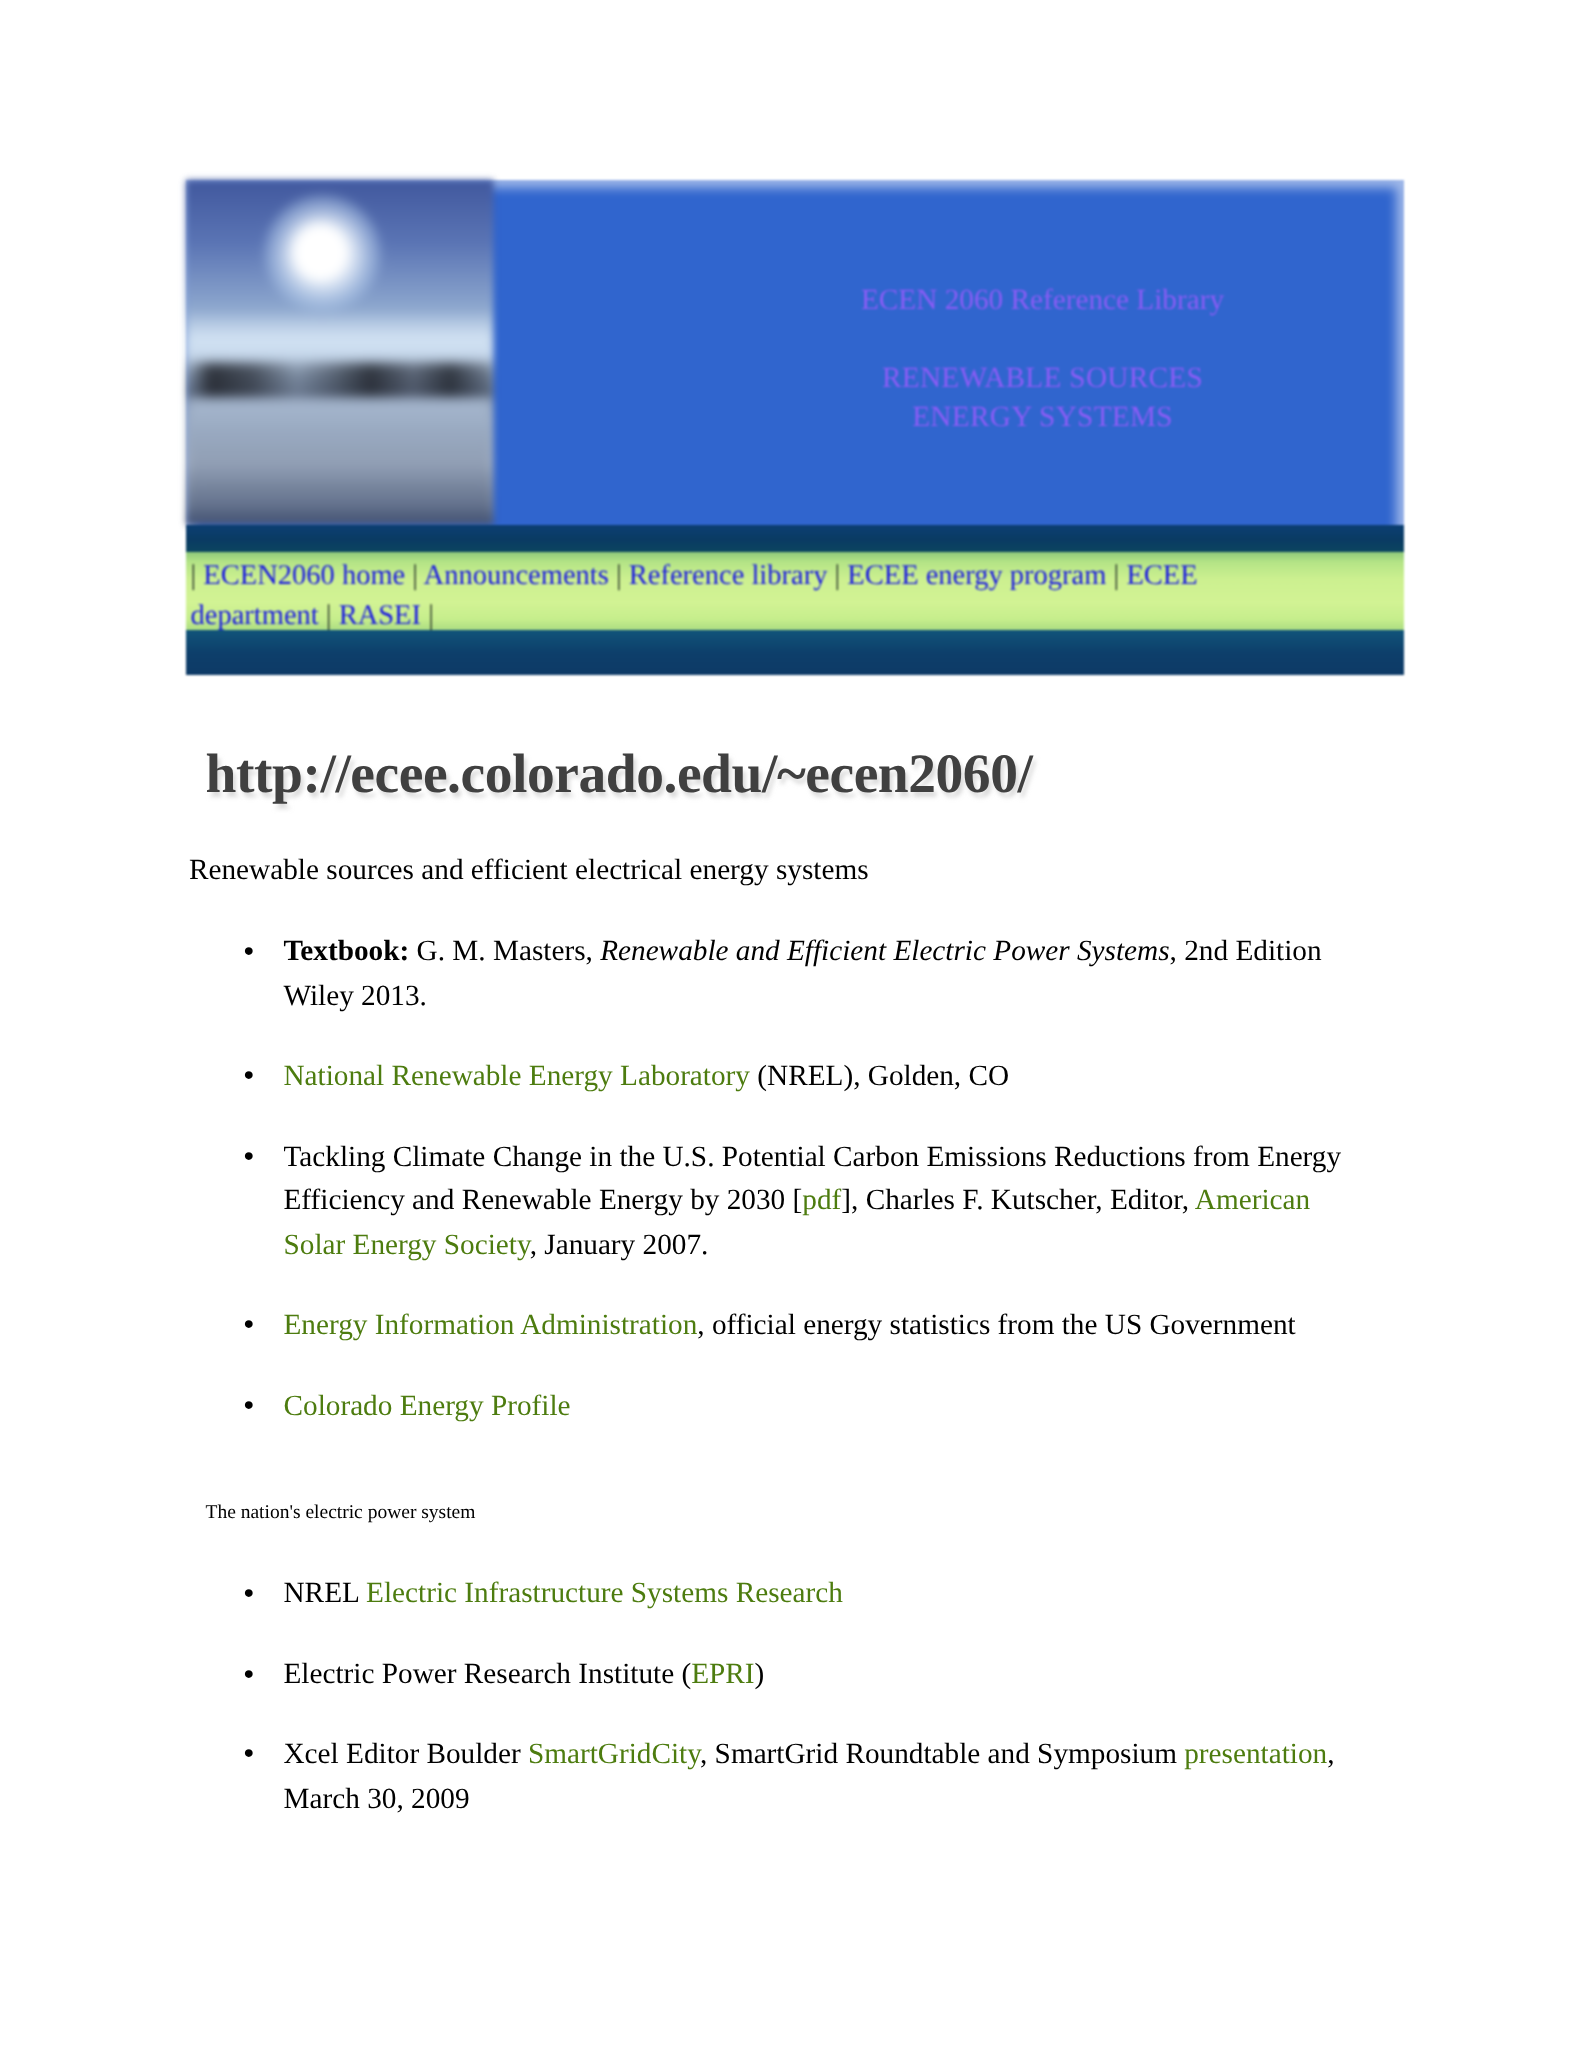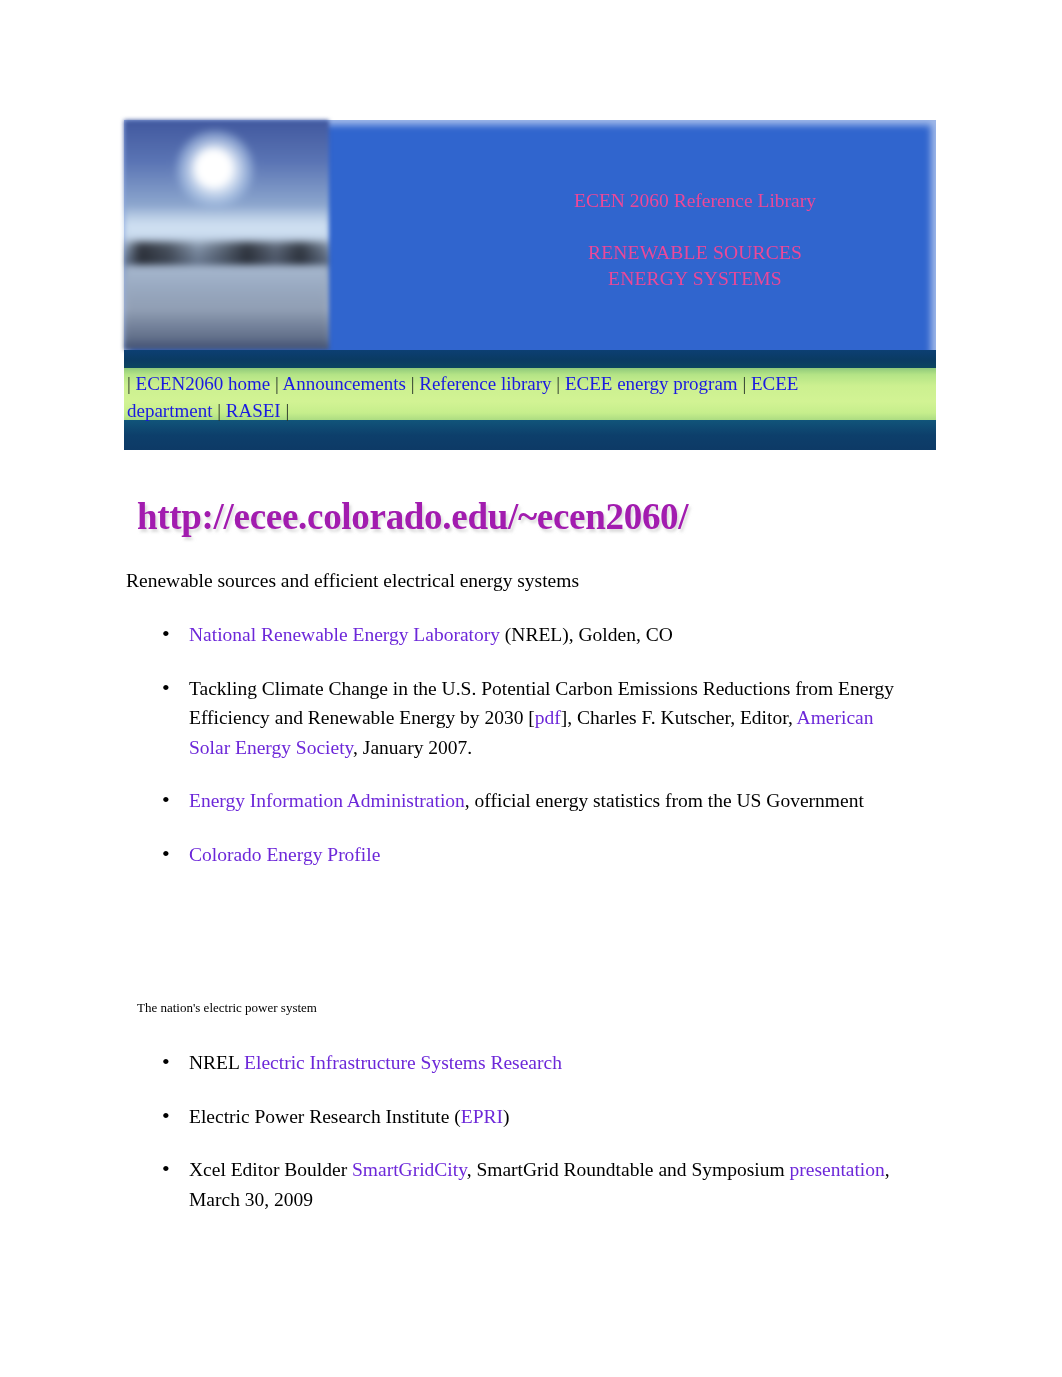--- a/index.html
+++ b/index.html
@@ -116,21 +116,21 @@
       rgba(60,76,110,0.85) 100%);
     filter: blur(3.4px);
   }
 
   .banner-title-block {
     position: absolute;
     left: 330px;
     top: 0;
     right: 0;
     height: 230px;
-    color: #ec4899;
+    color: #8b5cf6;
     text-align: center;
     font-size: 19.5px;
     line-height: 26px;
   }
   .banner-line1 { margin-top: 68px; }
   .banner-line-gap { height: 26px; }
   .banner-caps { letter-spacing: 0.2px; }
 
   .banner-darkband-top {
     position: absolute;
@@ -176,21 +176,21 @@
   }
   .nav-sep { color: #2d3a2d; }
 
   
   .url-heading {
     position: absolute;
     left: 137px;
     top: 495px;
     font-size: 37px;
     font-weight: bold;
-    color: #a21caf;
+    color: #404040;
     letter-spacing: -0.3px;
     text-shadow: 2px 3px 3px rgba(190,190,190,0.55);
     white-space: nowrap;
   }
   .intro-line {
     position: absolute;
     left: 126px;
     top: 570px;
     font-size: 19.5px;
   }
@@ -221,21 +221,21 @@
     position: absolute;
     left: 36px;
     top: -1px;
     font-size: 22px;
     color: #000;
   }
   #list-1 { left: 126px; top: 620px; }
   #list-2 { left: 126px; top: 1048px; }
 
   a.doclink {
-    color: #6d28d9;
+    color: #4d7c0f;
     text-decoration: none;
   }
   .b { font-weight: bold; }
   .i { font-style: italic; }
 </style>
 </head>
 <body>
 
 <div class="banner-wrap">
   <div class="banner-core"></div>
@@ -259,20 +259,21 @@
   <div class="nav-band"></div>
   <div class="banner-darkband-bottom"></div>
 
   <div class="nav-text" id="nav-text"><span class="nav-sep"> | </span><a href="#">ECEN2060 home</a><span class="nav-sep"> | </span><a href="#">Announcements</a><span class="nav-sep"> | </span><a href="#">Reference library</a><span class="nav-sep"> | </span><a href="#">ECEE energy program</a><span class="nav-sep"> | </span><a href="#">ECEE department</a><span class="nav-sep"> | </span><a href="#">RASEI</a><span class="nav-sep"> | </span></div>
 </div>
 
 <div class="url-heading">http://ecee.colorado.edu/~ecen2060/</div>
 <div class="intro-line">Renewable sources and efficient electrical energy systems</div>
 
 <ul class="doclist" id="list-1">
+    <li><span class="b">Textbook:</span><span> G. M. Masters, </span><span class="i">Renewable and Efficient Electric Power Systems</span><span>, 2nd Edition Wiley 2013.</span></li>
     <li><a href="#" class="doclink">National Renewable Energy Laboratory</a><span> (NREL), Golden, CO</span></li>
     <li><span>Tackling Climate Change in the U.S. Potential Carbon Emissions Reductions from Energy Efficiency and Renewable Energy by 2030 [</span><a href="#" class="doclink">pdf</a><span>], Charles F. Kutscher, Editor, </span><a href="#" class="doclink">American Solar Energy Society</a><span>, January 2007.</span></li>
     <li><a href="#" class="doclink">Energy Information Administration</a><span>, official energy statistics from the US Government</span></li>
     <li><a href="#" class="doclink">Colorado Energy Profile</a></li>
   </ul>
 
 <div class="section-line">The nation's electric power system</div>
 
 <ul class="doclist" id="list-2">
     <li><span>NREL </span><a href="#" class="doclink">Electric Infrastructure Systems Research</a></li>

